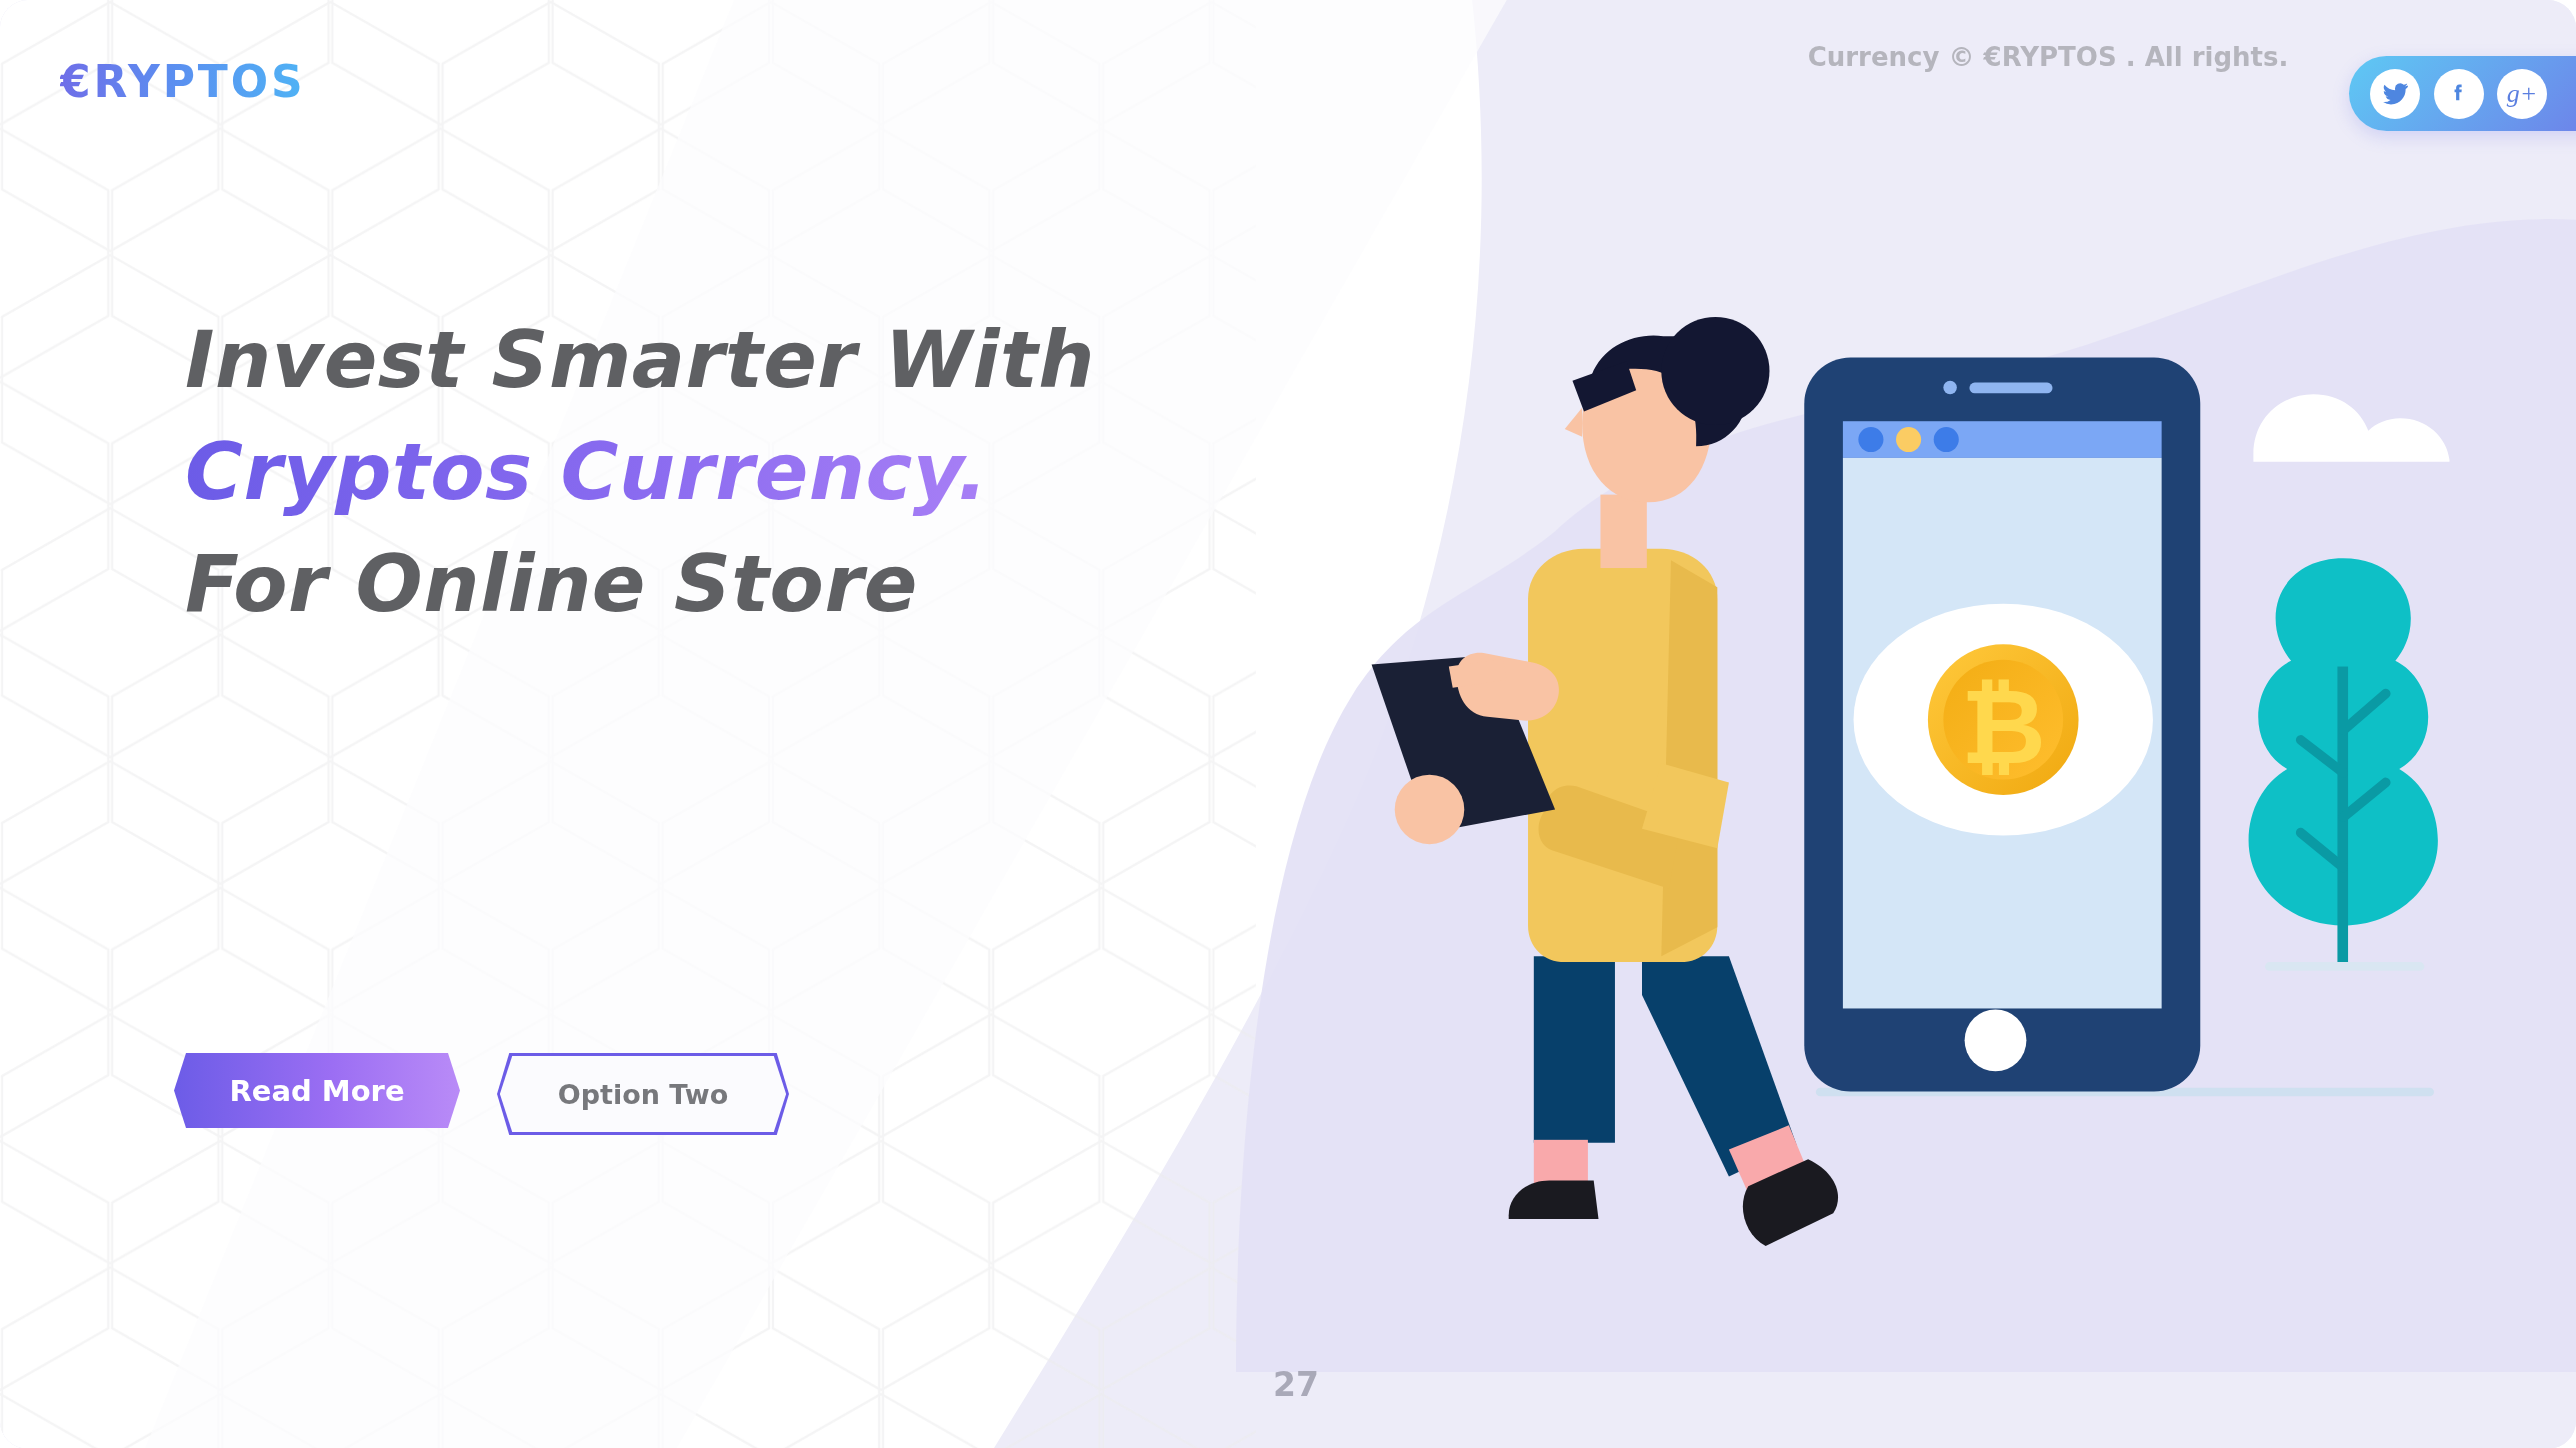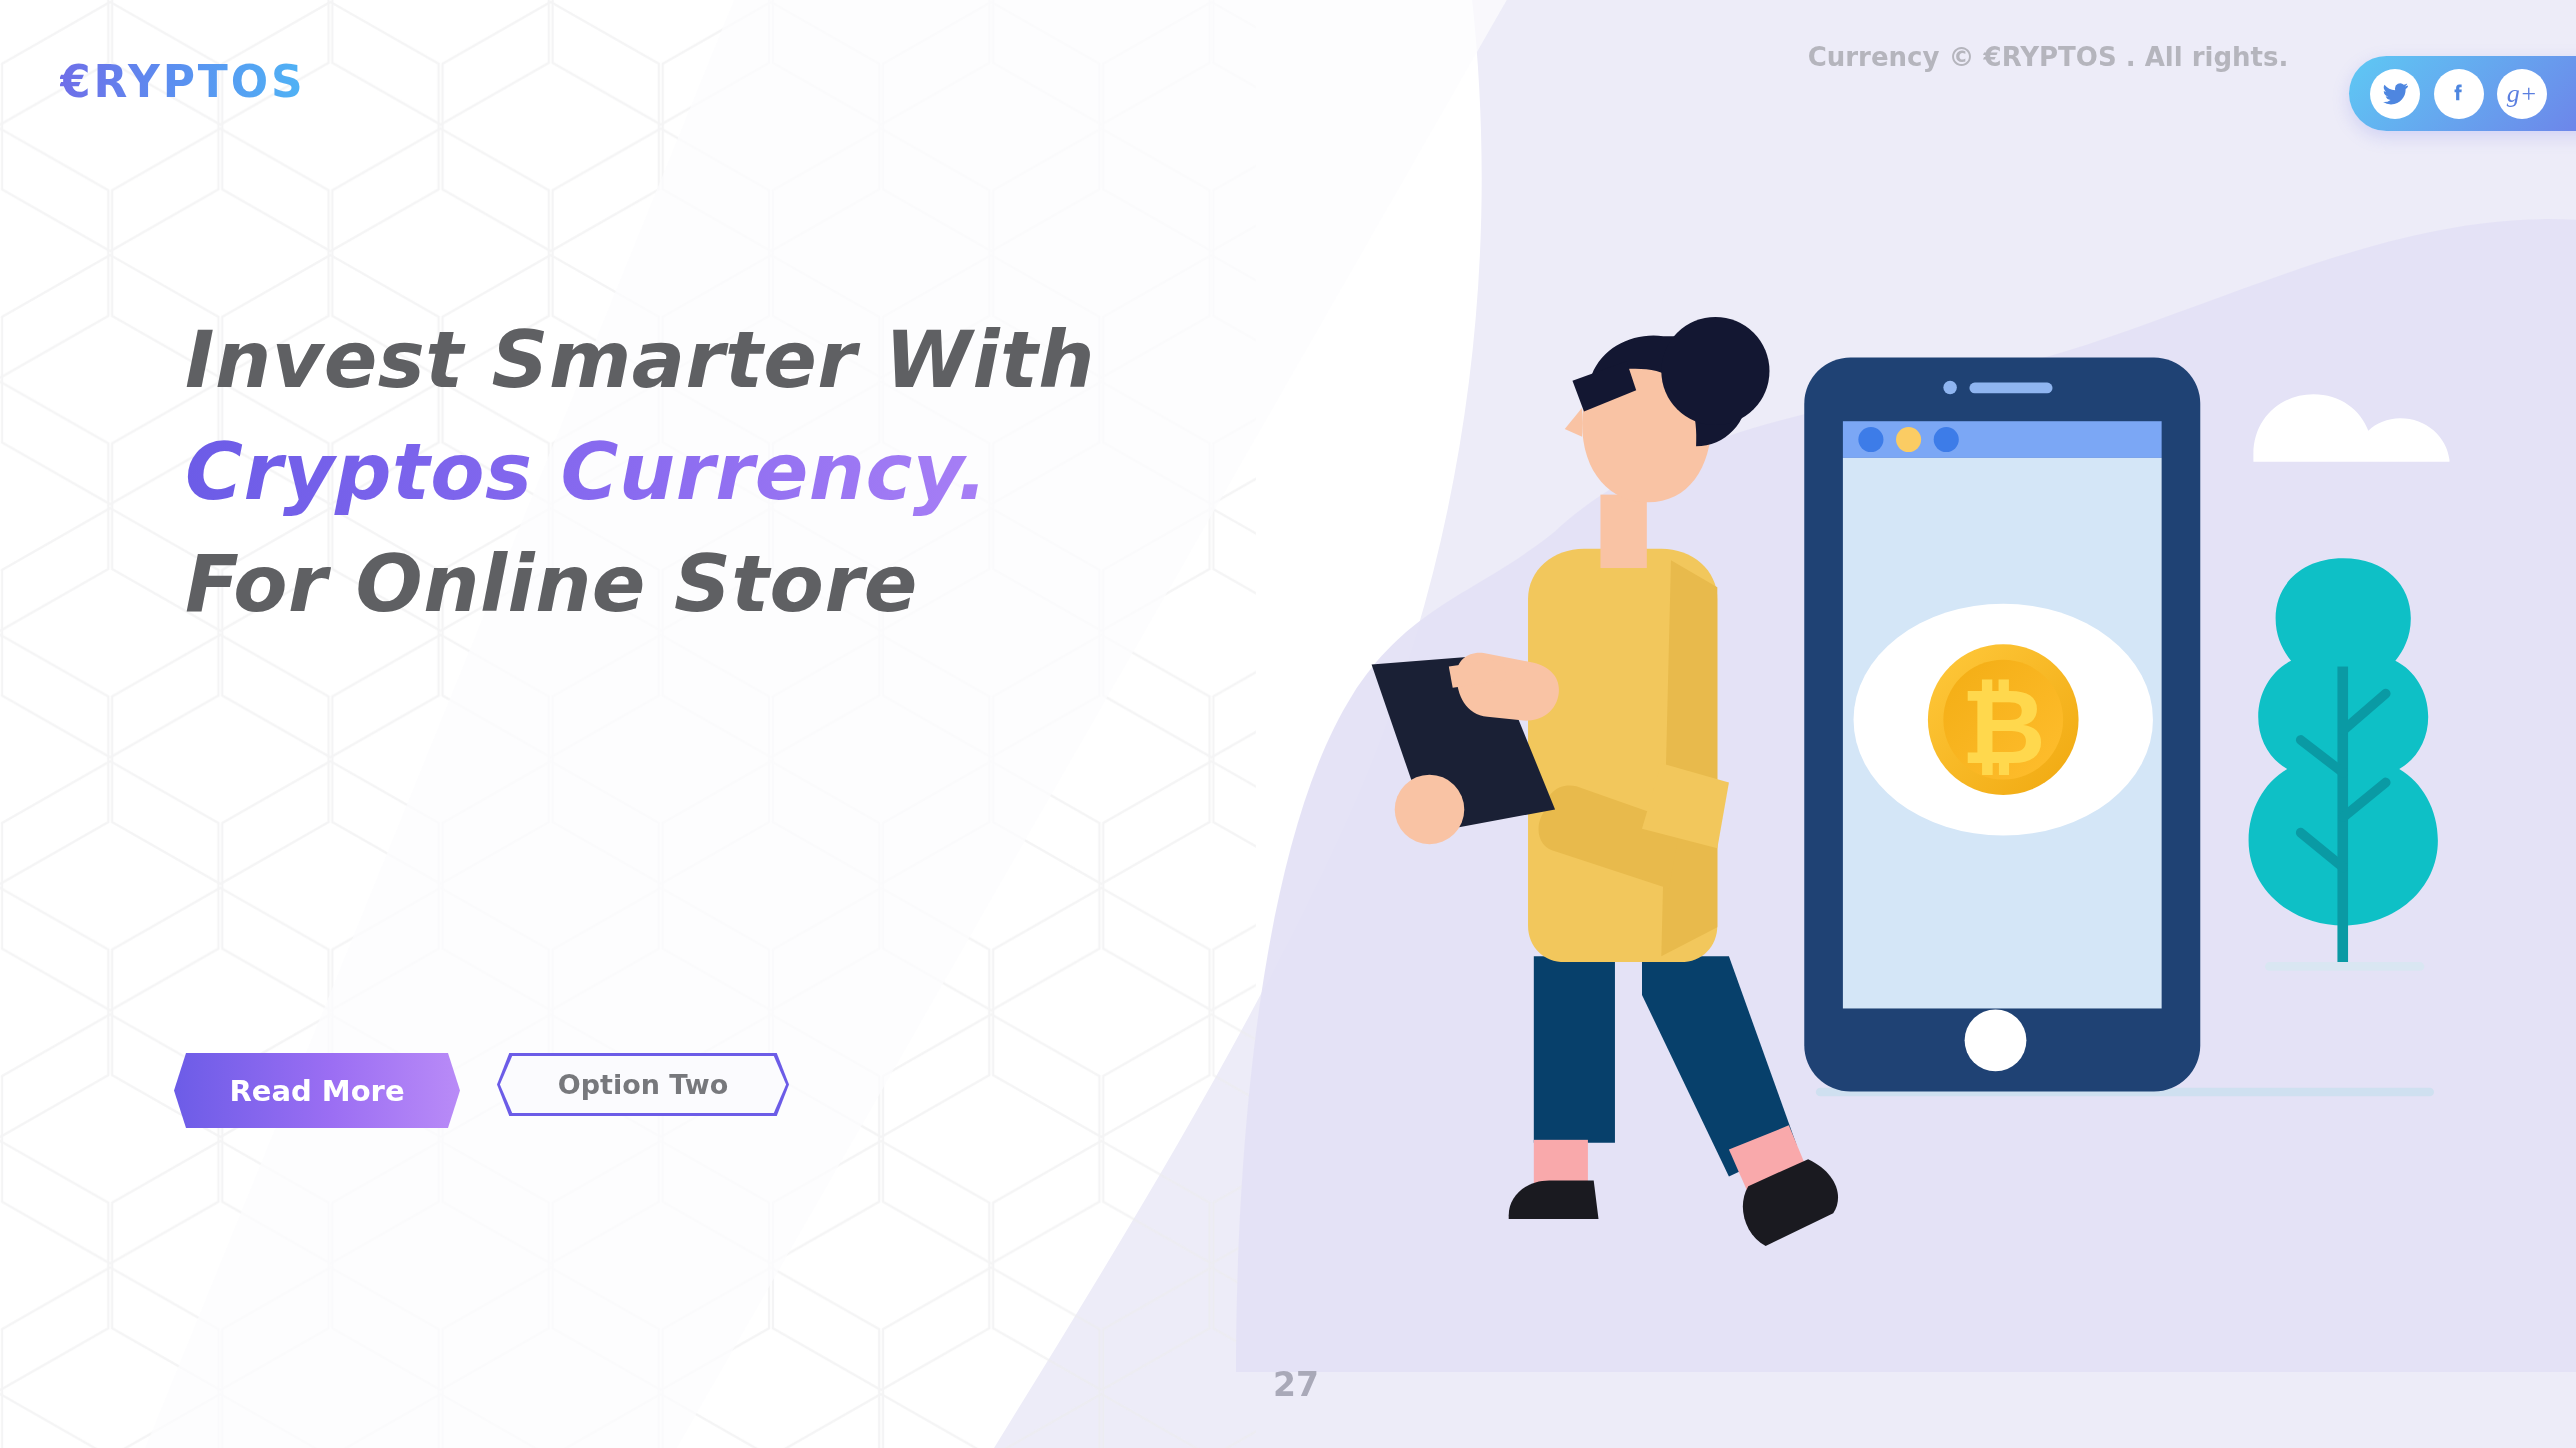--- a/index.html
+++ b/index.html
@@ -7,20 +7,21 @@
     width:2576px; height:1449px;
     overflow:hidden;
     font-family:"Liberation Sans", sans-serif;
     background:#ffffff;
   }
   #slide {
     position:relative;
     width:2576px; height:1449px;
     background:#eeeef8;
     overflow:hidden;
+    border-radius:28px;
   }
 
   
   .bg-lavender {
     position:absolute; inset:0;
     background:#edecf8;
   }
   .bg-hex {
     position:absolute; left:0; top:0; width:1256px; height:1449px;
     opacity:.55;
@@ -118,21 +119,21 @@
     font-weight:bold; font-size:29px;
     cursor:pointer;
     clip-path:polygon(4.2% 0%, 95.8% 0%, 100% 50%, 95.8% 100%, 4.2% 100%, 0% 50%);
   }
   .btn-primary {
     width:286px;
     background:linear-gradient(90deg,#6c5ce7 0%,#9b6ef3 55%,#b98bf7 100%);
     color:#ffffff;
   }
   .btn-outline-wrap {
-    position:relative; width:292px; height:63px;
+    position:relative; width:292px; height:82px;
   }
   .btn-outline-bg {
     position:absolute; inset:0;
     background:#6c5ce7;
     clip-path:polygon(4.2% 0%, 95.8% 0%, 100% 50%, 95.8% 100%, 4.2% 100%, 0% 50%);
   }
   .btn-outline-inner {
     position:absolute; inset:2.9px;
     background:#fbfbfe;
     clip-path:polygon(4.3% 0%, 95.7% 0%, 100% 50%, 95.7% 100%, 4.3% 100%, 0% 50%);

